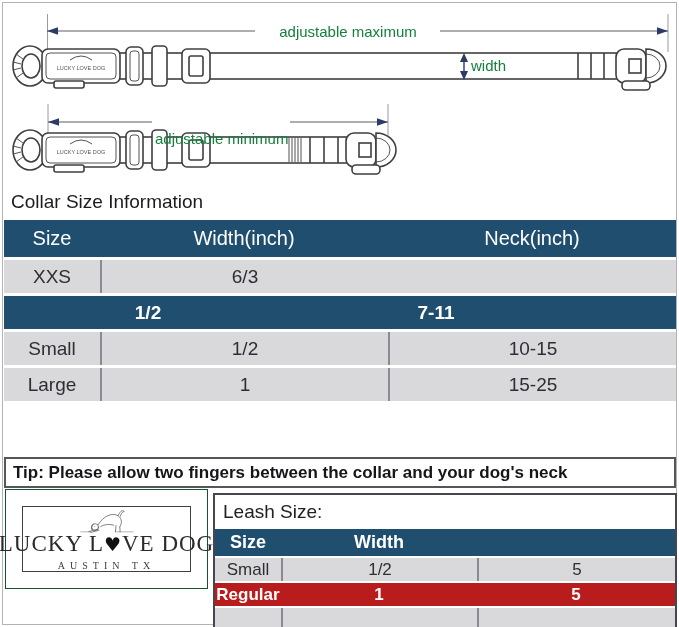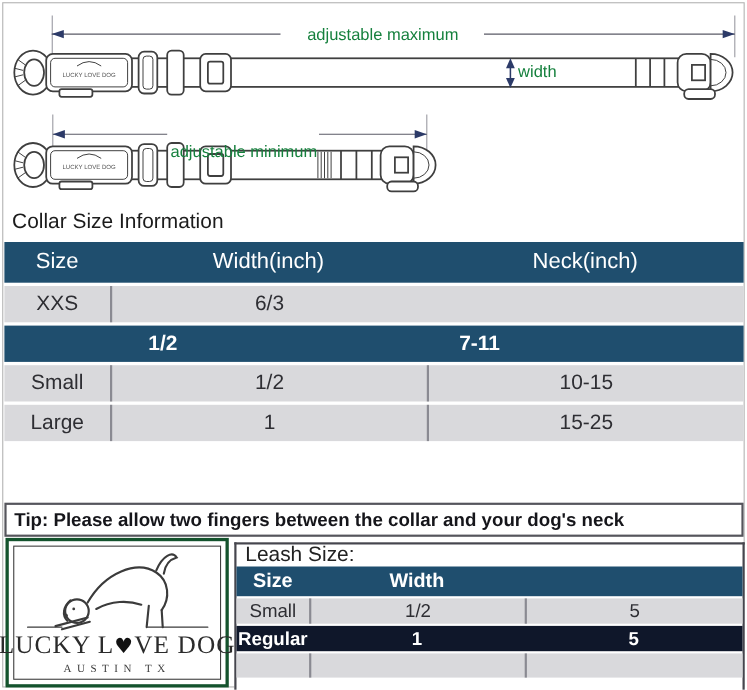--- a/index.html
+++ b/index.html
@@ -27,43 +27,43 @@
   .data-row{height:33px;font-size:19px;}
   .row-gray{background:#d9d9dc;color:#2e2e33;}
   .row-gray .c2,.row-gray .c3{border-left:2px solid #8a8a92;}
   .row-navy{background:#1f4e6e;color:#fff;font-weight:bold;}
 
   .tip-bar{position:absolute;left:4px;top:441px;width:672px;height:31px;box-sizing:border-box;
            border:2px solid #55555c;background:#fff;font-size:17px;font-weight:bold;color:#15151a;
            display:flex;align-items:center;padding-left:7px;margin-top:16px;}
 
   
-  .logo-box{position:absolute;left:5px;top:489px;width:203px;height:136px;box-sizing:border-box;
-            border:3px solid #14532d;background:#fff;padding:4px;}
+  .logo-box{position:absolute;left:5px;top:489px;width:203px;height:100px;box-sizing:border-box;
+            border:1px solid #14532d;background:#fff;padding:16px;}
   .logo-inner{width:100%;height:100%;box-sizing:border-box;border:1px solid #3f3f3f;
               display:flex;flex-direction:column;align-items:center;}
   .logo-dog{width:180px;height:78px;margin-top:2px;}
   .logo-brand{font-family:"Liberation Serif","DejaVu Serif",serif;font-size:23px;letter-spacing:1px;
               color:#2b2b2b;line-height:1;margin-top:-2px;white-space:nowrap;}
   .logo-brand .heart{font-family:"DejaVu Sans",sans-serif;font-size:19px;color:#111;}
   .logo-city{font-family:"Liberation Serif","DejaVu Serif",serif;font-size:10px;letter-spacing:5px;
              color:#3d3d3d;margin-top:5px;}
 
   
   .leash-box{position:absolute;left:213px;top:493px;width:464px;height:134px;box-sizing:border-box;
              border:2px solid #46464e;border-bottom:none;background:#fff;}
-  .leash-title{height:20px;display:flex;align-items:center;padding-left:8px;font-size:19px;color:#222;}
+  .leash-title{height:34px;display:flex;align-items:center;padding-left:8px;font-size:19px;color:#222;}
   .lt-row{display:flex;width:100%;}
   .lt-row + .lt-row{margin-top:2px;}
   .l1{width:66px;} .l2{width:196px;} .l3{flex:1;}
   .lt-hdr{height:27px;background:#1f4e6e;color:#fff;font-size:18px;font-weight:bold;}
   .lt-data{height:23px;font-size:17px;}
   .lt-gray{background:#d9d9dc;color:#2e2e33;}
   .lt-gray .l2,.lt-gray .l3{border-left:2px solid #8a8a92;}
-  .lt-navy{background:#0f172a;color:#fff;font-weight:bold;}
+  .lt-navy{background:#b91c1c;color:#fff;font-weight:bold;}
   .lt-empty{height:22px;background:#d9d9dc;}
   .lt-empty .l2,.lt-empty .l3{border-left:2px solid #8a8a92;}
 
   svg .ln{stroke:#3f3f3f;stroke-width:1.6;fill:#fff;}
   svg .ln-thin{stroke:#3f3f3f;stroke-width:0.9;fill:none;}
   svg .dim{stroke:#5a5a66;stroke-width:1;}
   svg .tick{stroke:#9a9aa2;stroke-width:1;}
   svg .ah{fill:#2c3a68;}
 </style>
 </head>

